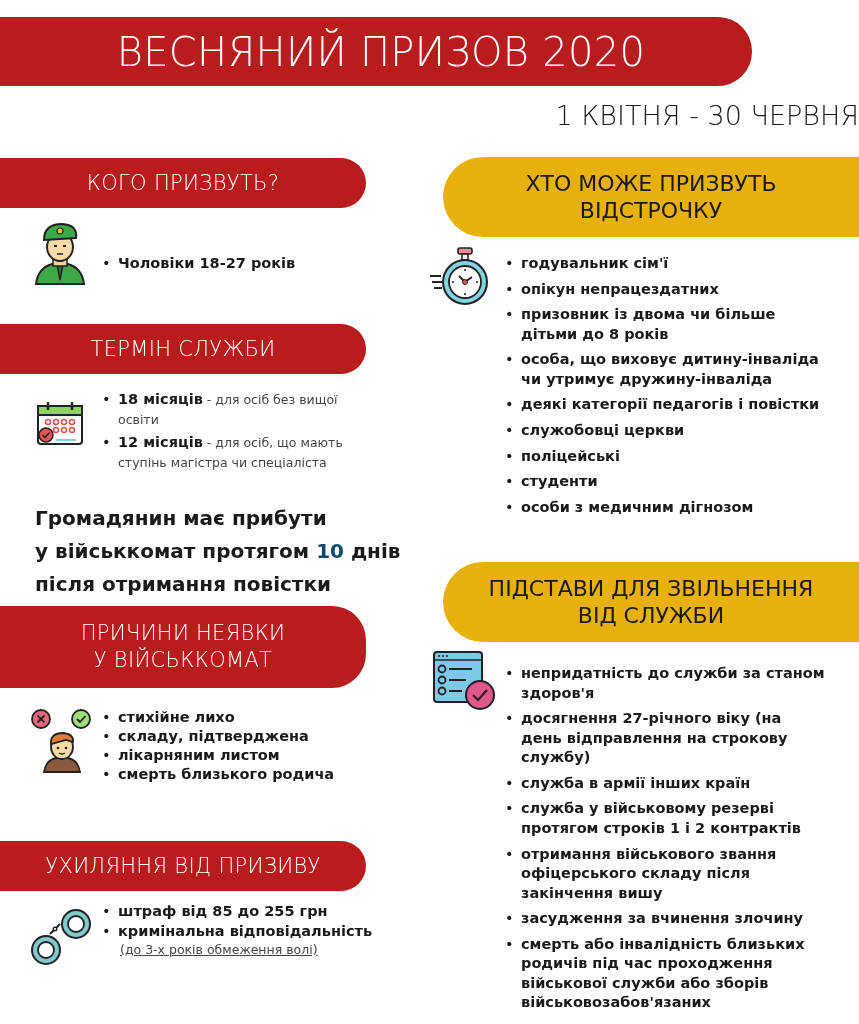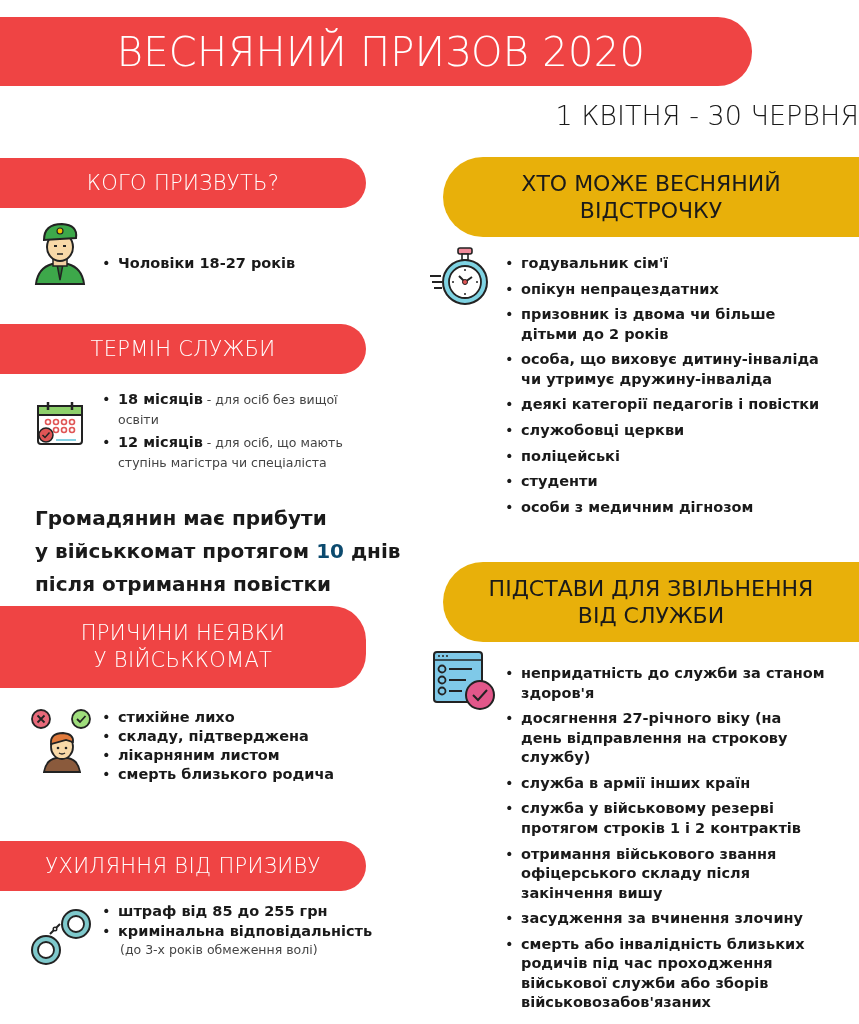--- a/index.html
+++ b/index.html
@@ -1,20 +1,20 @@
 <!DOCTYPE html>
 <html><head>
 <meta charset="utf-8">
 <style>
   * { box-sizing: border-box; margin: 0; padding: 0; }
   html, body { width: 859px; height: 1024px; background: #ffffff; overflow: hidden; }
   body { position: relative; font-family: "DejaVu Sans", sans-serif; color: #1a1a1a; }
 
   .banner-dark {
-    position: absolute; left: 0; background: #ef4444; color: #ffffff;
+    position: absolute; left: 0; background: #b91c1c; color: #ffffff;
     border-radius: 0 34px 34px 0; display: flex; align-items: center; justify-content: center;
     text-align: center; font-weight: 300; letter-spacing: 0.3px;
   }
   .banner-yellow {
     position: absolute; right: 0; background: #E8B00A; color: #1a1a1a;
     border-radius: 40px 0 0 40px; display: flex; align-items: center; justify-content: center;
     text-align: center; line-height: 1.25;
   }
 
   #main-title { top: 17px; width: 752px; height: 69px; font-size: 40px; padding-left: 10px; }
@@ -37,21 +37,21 @@
   #who-list { left: 102px; top: 254px; }
   #term-list { left: 102px; top: 390px; font-size: 14.5px; }
   #term-list li { margin-bottom: 4px; }
   .light { font-weight: normal; font-size: 12.5px; color: #444; }
 
   #notice { position: absolute; left: 35px; top: 502px; font-weight: bold; font-size: 20px; line-height: 1.65; }
   #notice .hl { color: #0c4a6e; }
 
   #reasons-list { left: 102px; top: 708px; line-height: 1.3; }
   #evasion-list { left: 102px; top: 902px; }
-  #evasion-note { position: absolute; left: 120px; top: 942px; font-size: 12.5px; color: #444; }
+  #evasion-note { position: absolute; left: 120px; top: 942px; font-size: 12.5px; color: #444; text-decoration: underline; }
 
   #defer-list { left: 505px; top: 254px; }
   #defer-list li { margin-bottom: 6px; }
   #exempt-list { left: 505px; top: 664px; }
   #exempt-list li { margin-bottom: 6px; }
 </style>
 </head>
 <body>
 
 <div class="banner-dark" id="main-title">
@@ -159,21 +159,21 @@
   </svg>
 </div>
 <ul class="blist" id="evasion-list">
   <li>штраф від 85 до 255 грн</li>
   <li>кримінальна відповідальність</li>
 </ul>
 <div id="evasion-note">(до 3-х років обмеження волі)</div>
 
 <div class="banner-yellow" id="h-defer">
   <div>
-    <div>ХТО МОЖЕ ВЕСНЯНИЙ</div>
+    <div>ХТО МОЖЕ ПРИЗВУТЬ</div>
     <div>ВІДСТРОЧКУ</div>
   </div>
 </div>
 <div class="icon" style="left:428px;top:246px;width:68px;height:64px;">
   <svg width="68" height="64" viewBox="0 0 68 64">
     <rect x="30" y="2" width="14" height="6" rx="2" fill="#f28a9a" stroke="#222" stroke-width="1.6"></rect>
     <rect x="34" y="8" width="6" height="6" fill="#fff" stroke="#222" stroke-width="1.6"></rect>
     <circle cx="37" cy="36" r="22" fill="#7fd3e3" stroke="#222" stroke-width="2"></circle>
     <circle cx="37" cy="36" r="16" fill="#fff" stroke="#222" stroke-width="1.8"></circle>
     <path d="M37 36 L31 30 M37 36 L44 31" stroke="#222" stroke-width="2"></path>
@@ -183,21 +183,21 @@
         <circle cx="37" cy="48" r="1"></circle>
         <circle cx="25" cy="36" r="1"></circle>
         <circle cx="49" cy="36" r="1"></circle>
       </g>
     <path d="M2 30 L13 30 M4 36 L14 36 M6 42 L14 42" stroke="#222" stroke-width="2"></path>
   </svg>
 </div>
 <ul class="blist" id="defer-list" style="width:330px;">
   <li>годувальник сім'ї</li>
   <li>опікун непрацездатних</li>
-  <li>призовник із двома чи більше дітьми до 2 років</li>
+  <li>призовник із двома чи більше дітьми до 8 років</li>
   <li>особа, що виховує дитину-інваліда чи утримує дружину-інваліда</li>
   <li>деякі категорії педагогів і повістки</li>
   <li>служобовці церкви</li>
   <li>поліцейські</li>
   <li>студенти</li>
   <li>особи з медичним дігнозом</li>
 </ul>
 
 <div class="banner-yellow" id="h-exempt">
   <div>

